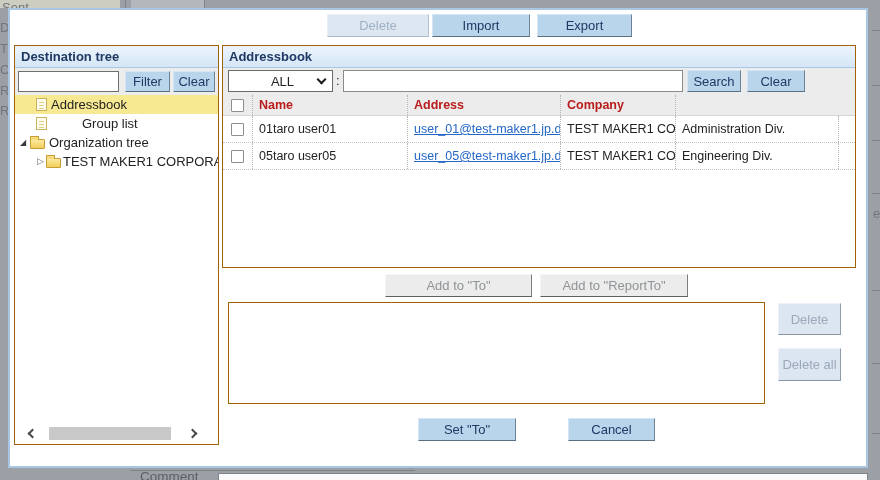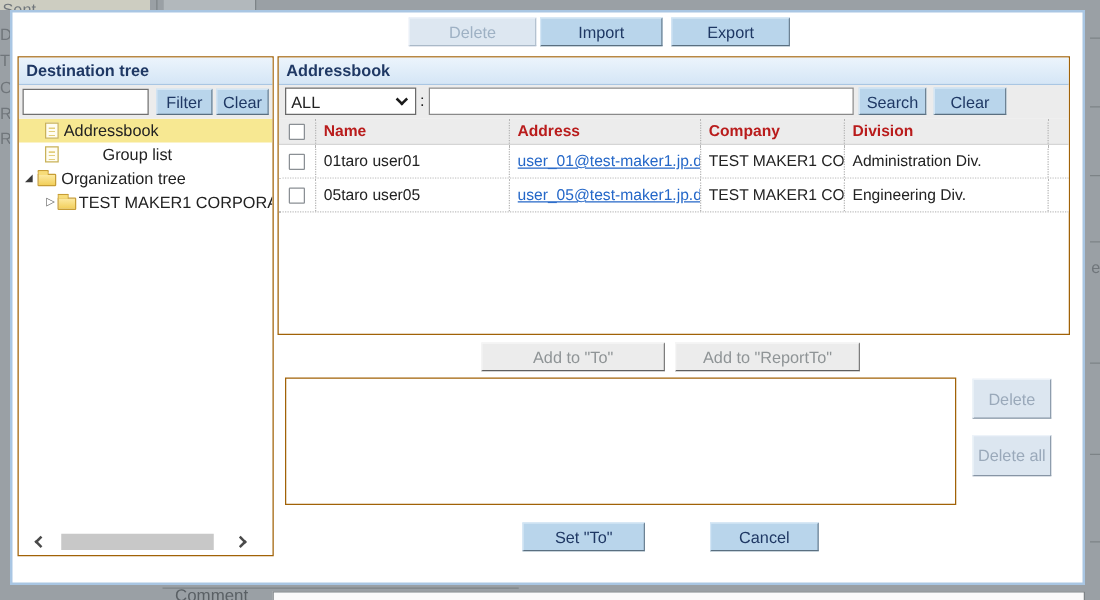--- a/index.html
+++ b/index.html
@@ -49,21 +49,21 @@
 
   
   .hscroll { position:absolute; left:2px; right:2px; bottom:2px; height:17px; background:#fff; display:flex; align-items:center; }
   .chev { width:7px; height:7px; border-left:2px solid #4a4a4a; border-bottom:2px solid #4a4a4a; flex:none; cursor:pointer; }
   .chev.l { transform:rotate(45deg); margin-left:12px; }
   .chev.r { transform:rotate(225deg); margin-left:18px; }
   .thumb { width:122px; height:13px; background:#c8c8c8; margin-left:13px; flex:none; cursor:pointer; }
 
   
   .selbox { position:absolute; background:#fff; border:1px solid #6a6a6a; font-size:13px; display:flex; align-items:center;
-            padding-left:4px; cursor:pointer; }
+            padding-left:4px; cursor:pointer;justify-content:center; }
   .selchev { position:absolute; right:7px; top:5px; width:7px; height:7px; border-right:2px solid #1a1a1a; border-bottom:2px solid #1a1a1a; transform:rotate(45deg); }
 
   
   .thead { height:21px; background:#ececec; display:flex; font-size:12.5px; color:#b91c1c; border-bottom:1px solid #d5d5d5;font-weight:bold; }
   .tcell { border-right:1px dotted #b5b5b5; padding-left:6px; display:flex; align-items:center; overflow:hidden; white-space:nowrap; }
   .trowd { height:27px; display:flex; font-size:12.5px; border-bottom:1px dotted #c0c0c0; background:#fff;text-align:right; }
   .cb { width:13px; height:13px; background:#fff; border:1px solid #8a8f94; border-radius:1px; flex:none; cursor:pointer; }
   .c0 { width:30px; } .c1 { width:155px; } .c2 { width:153px; } .c3 { width:115px; } .c4 { width:163px; } .c5 { flex:1; border-right:none; }
   .link { color:#2467c8; text-decoration:underline; cursor:pointer; overflow:hidden; white-space:nowrap; }
 </style>
@@ -149,21 +149,20 @@
       <div class="abs btn" style="left:464px;top:2px;width:54px;height:22px;">Search</div>
       <div class="abs btn" style="left:524px;top:2px;width:58px;height:22px;">Clear</div>
     </div>
     <div class="thead">
       <div class="tcell c0">
           <span class="cb" style="margin-left:2px;"></span>
         </div>
       <div class="tcell c1">Name</div>
       <div class="tcell c2">Address</div>
       <div class="tcell c3">Company</div>
-      <div class="tcell c4">Division</div>
       <div class="tcell c5"></div>
     </div>
     <div class="trowd">
       <div class="tcell c0">
           <span class="cb" style="margin-left:2px;"></span>
         </div>
       <div class="tcell c1">01taro user01</div>
       <div class="tcell c2">
           <span class="link">user_01@test-maker1.jp.d-</span>
         </div>

